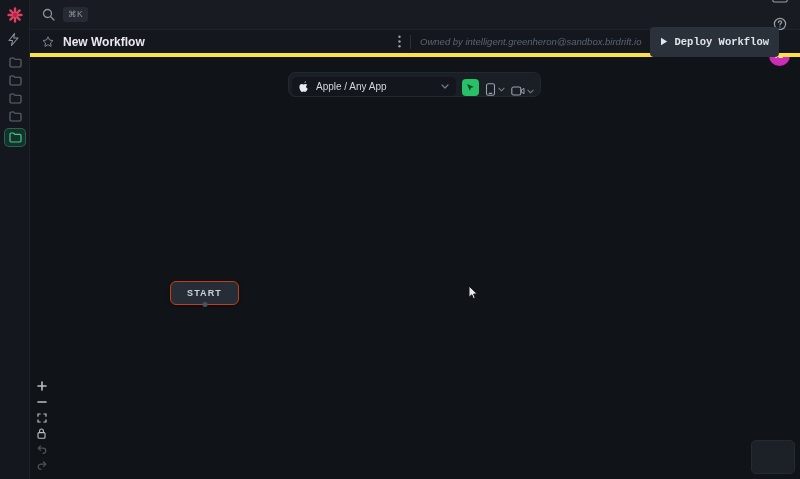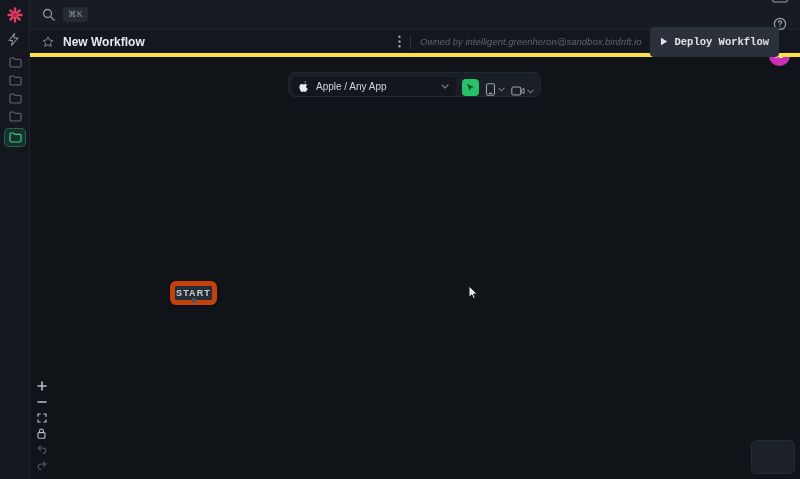--- a/index.html
+++ b/index.html
@@ -80,22 +80,22 @@
   .app-selector .apple { color:#e9ebef; }
   .app-selector-label { font-size:10px; color:#d2d6dc; flex:1; }
   .chev { color:#737b86; }
   .green-btn {
     width:17px; height:17px; border:none; border-radius:4px; background:#27c267;
     display:flex; align-items:center; justify-content:center; cursor:pointer; color:#0b4426;
   }
   .tool-group { display:flex; align-items:center; gap:2px; color:#9aa1ab; cursor:pointer; }
 
   .node-start {
-    position:absolute; left:140px; top:224px; width:47px; height:24px;
-    background:#272d36; border:5px solid #c2410c; border-radius:6px;
+    position:absolute; left:140px; top:224px; width:69px; height:24px;
+    background:#272d36; border:1px solid #c2410c; border-radius:6px;
     display:flex; align-items:center; justify-content:center; cursor:grab;
     box-shadow:0 1px 3px rgba(0,0,0,0.4);
   }
   .node-start-label { font-size:9px; font-weight:bold; letter-spacing:1.1px; color:#ccd1d9; }
   .node-handle {
     position:absolute; left:50%; bottom:-3px; transform:translateX(-50%);
     width:5px; height:5px; border-radius:50%; background:#4a525e;
   }
 
   .flow-controls {

